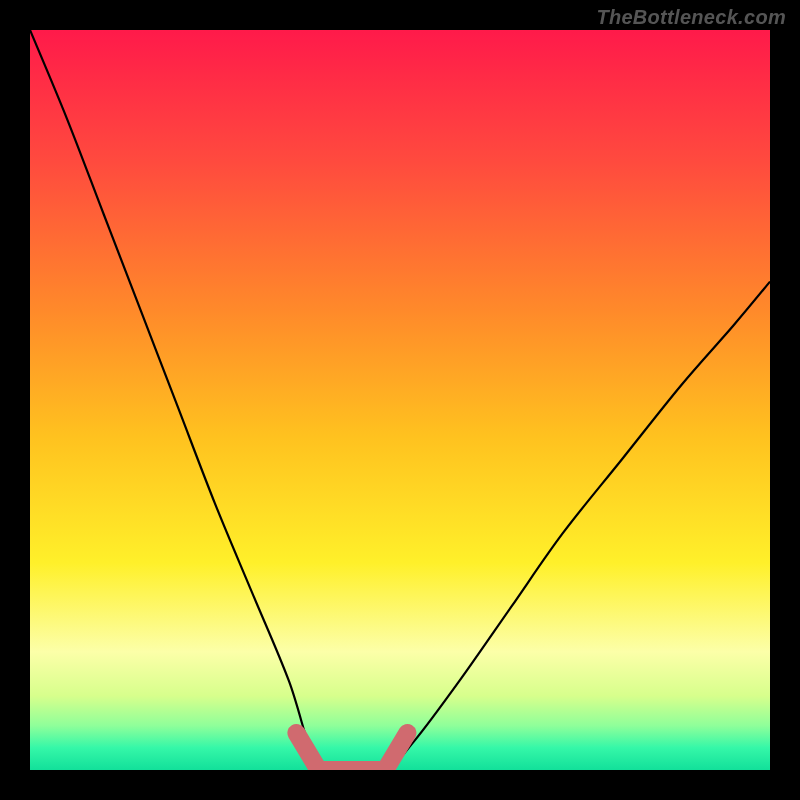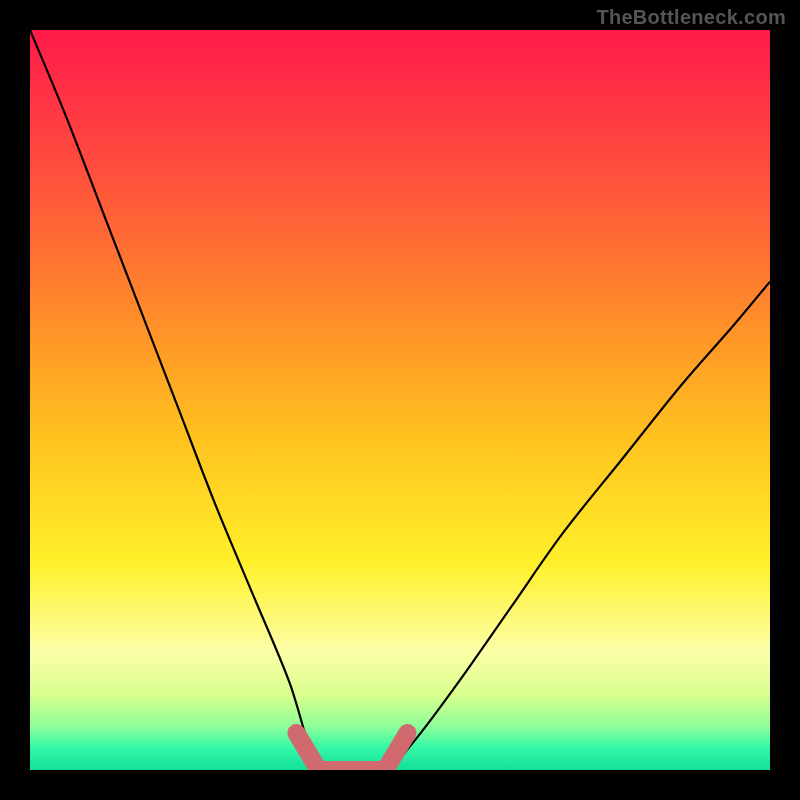--- a/index.html
+++ b/index.html
@@ -9,20 +9,21 @@
     height: 800px;
     overflow: hidden;
     background: #000;
     font-family: Arial, Helvetica, sans-serif;
   }
   .frame {
     position: relative;
     width: 800px;
     height: 800px;
     background: #000;
+    font-style: italic;
   }
   .plot-area {
     position: absolute;
     left: 30px;
     top: 30px;
     width: 740px;
     height: 740px;
   }
   .watermark {
     position: absolute;

